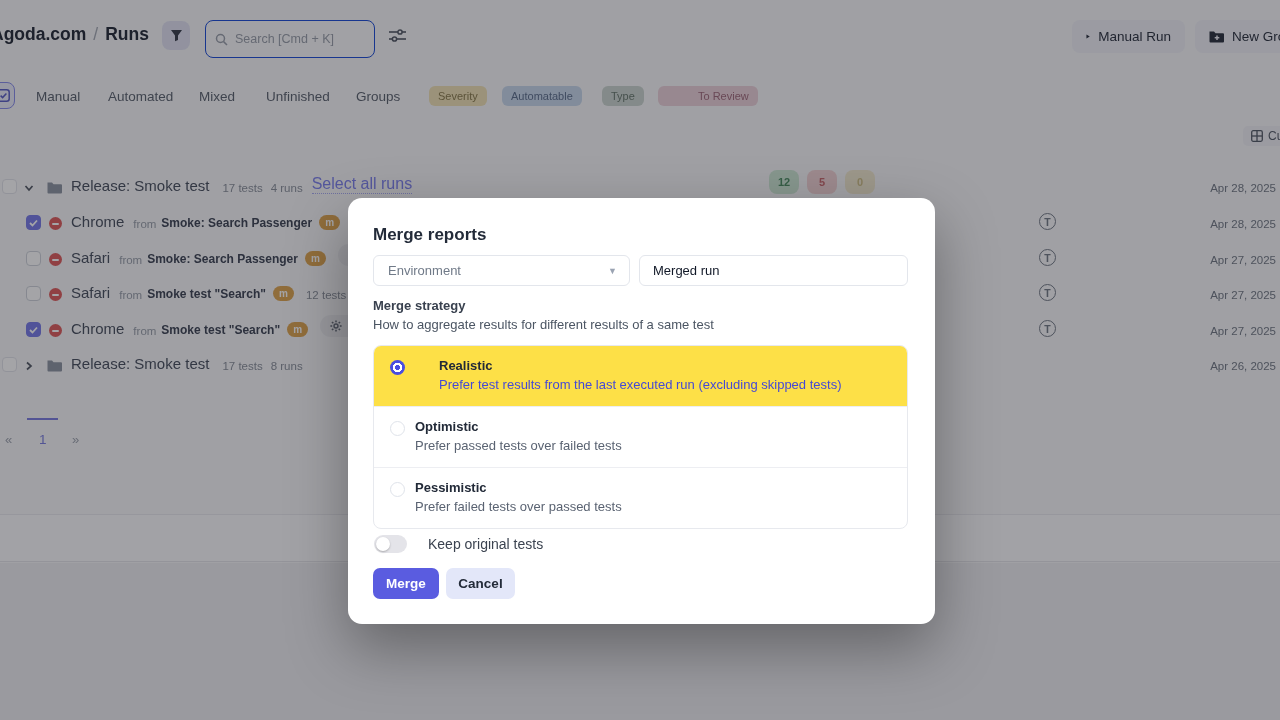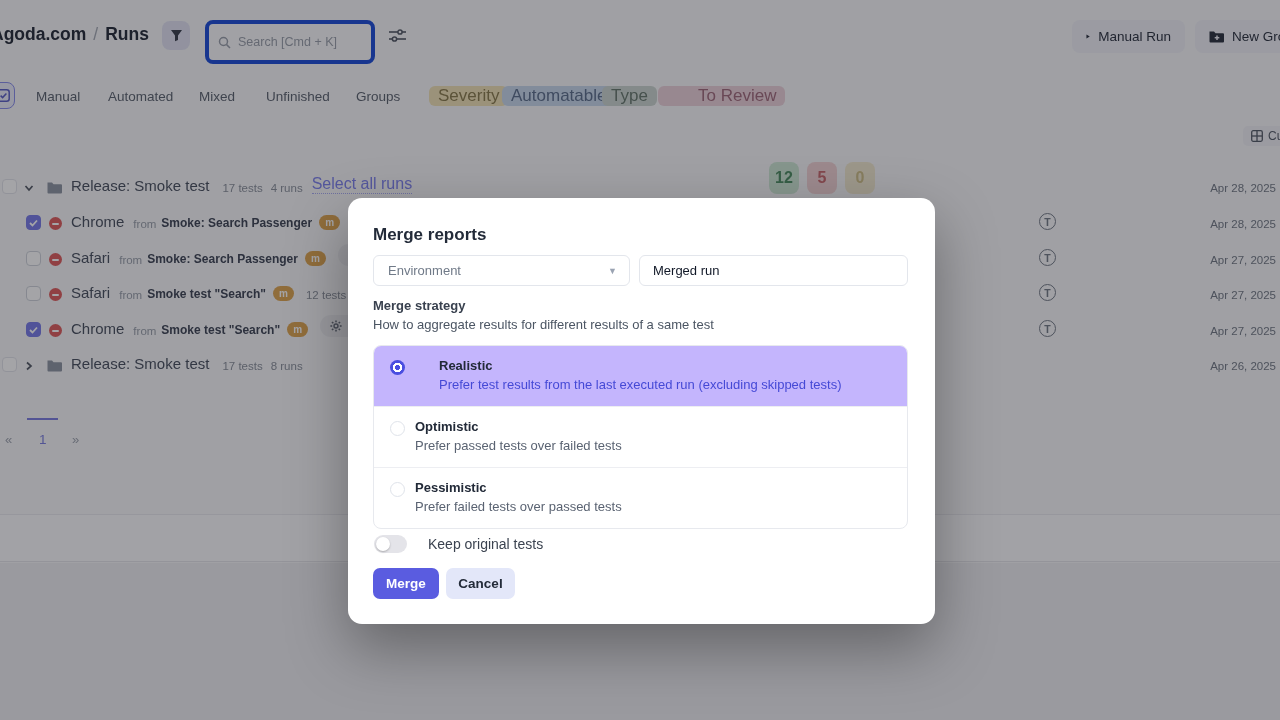--- a/index.html
+++ b/index.html
@@ -8,34 +8,34 @@
   .stage { position:relative; width:1280px; height:720px; overflow:hidden; background:#f8f9fa; }
 
   
   .page { position:absolute; inset:0; }
 
   .breadcrumb { position:absolute; left:-9px; top:24px; font-size:17.5px; font-weight:bold; color:#262c39; white-space:nowrap; }
   .breadcrumb .sep { color:#a6abb5; font-weight:normal; margin:0 7px; }
 
   .icon-btn { position:absolute; display:flex; align-items:center; justify-content:center; }
   .filter-btn { left:162px; top:21px; width:28px; height:29px; border-radius:8px; background:#e2e3f3; }
-  .search-box { position:absolute; left:205px; top:20px; width:170px; height:32px; border:4px solid #1d4ed8; border-radius:8px; background:#fbfbfc; display:flex; align-items:center; padding:18px 9px; gap:7px; }
+  .search-box { position:absolute; left:205px; top:20px; width:170px; height:32px; border:1px solid #1d4ed8; border-radius:8px; background:#fbfbfc; display:flex; align-items:center; padding:18px 9px; gap:7px; }
   .search-box input { border:none; outline:none; background:transparent; font-size:12.5px; color:#3a4150; width:120px; font-family:"Liberation Sans", sans-serif; }
   .search-box input::placeholder { color:#9aa0ab; }
   .sliders { position:absolute; left:389px; top:28px; }
 
   .top-action { position:absolute; top:20px; height:33px; background:#f0f0f7; border-radius:8px; display:flex; align-items:center; gap:8px; padding:0 14px; font-size:13.5px; color:#2c3340; white-space:nowrap; }
   .manual-run { left:1072px; width:113px; justify-content:center; }
   .new-group { left:1195px; width:130px; }
 
   
   .tabbar { position:absolute; left:0; top:82px; height:28px; width:100%; display:flex; align-items:center; }
   .tab-icon-box { position:absolute; left:-12px; top:0; width:27px; height:27px; border:1.5px solid #8a8eec; background:#ecedfb; border-radius:8px; display:flex; align-items:center; justify-content:flex-end; padding-right:4px; }
   .tab { position:absolute; font-size:13.5px; color:#5d6470; white-space:nowrap; }
-  .pill { position:absolute; height:20px; border-radius:6px; font-size:17px; display:flex; align-items:center; padding:0 9px; white-space:nowrap; }
+  .pill { position:absolute; height:20px; border-radius:6px; font-size:11px; display:flex; align-items:center; padding:0 9px; white-space:nowrap; }
   .pill.severity { left:429px; background:#f0e2b6; color:#8a7c4e; }
   .pill.automatable { left:502px; background:#c9d8ec; color:#5d708d; }
   .pill.type { left:602px; background:#ccd6d0; color:#68796f; }
   .pill.toreview { left:658px; background:#ecd2da; color:#a06b7c;padding-left:40px; }
 
   .customize-btn { position:absolute; left:1243px; top:126px; height:20px; display:flex; align-items:center; gap:5px; background:#f1f1f5; border-radius:5px; padding:0 8px; font-size:12px; color:#555c68; white-space:nowrap; }
 
   
   .row { position:absolute; left:0; width:1280px; height:36px; display:flex; align-items:flex-end; }
   .row .date { position:absolute; right:4px; font-size:11.5px; color:#747b87; }
@@ -49,21 +49,21 @@
   .fromword { font-size:11.5px; color:#9aa0ab; margin-left:9px; }
   .source { font-size:12px; font-weight:bold; color:#3f4656; margin-left:5px; }
   .envbadge { margin-left:7px; width:21px; height:15px; border-radius:8px; background:#dfa652; color:#fff; font-size:10px; font-weight:bold; display:flex; align-items:center; justify-content:center; }
   .ospill { margin-left:12px; height:22px; border-radius:11px; background:#ededf1; color:#69707d; font-size:12px; display:flex; align-items:center; gap:5px; padding:0 10px; }
   .teststext { font-size:11.5px; color:#8b919c; margin-left:12px; }
   .grouptitle { font-size:15px; color:#4a5160; margin-left:9px; }
   .groupmeta { font-size:11.5px; color:#8b919c; }
   .selectlink { font-size:16px; color:#7f83ee; border-bottom:1px dotted #a9abf3; margin-left:9px; }
   .folder-ic { margin-left:12px; flex:0 0 auto; }
   .statpills { position:absolute; left:769px; display:flex; gap:8px; }
-  .statpill { min-width:30px; height:32px; border-radius:8px; font-size:16px; font-weight:bold; display:flex; align-items:center; justify-content:center; padding:0 6px; }
+  .statpill { min-width:30px; height:24px; border-radius:8px; font-size:11px; font-weight:bold; display:flex; align-items:center; justify-content:center; padding:0 6px; }
   .statpill.pass { background:#cfe8d6; color:#4e8f63; }
   .statpill.failc { background:#f2d4d6; color:#c96a6e; }
   .statpill.skip { background:#f3ead0; color:#cfc08a; }
   .ticon { position:absolute; left:1039px; width:17px; height:17px; border:1.4px solid #757c88; border-radius:50%; color:#757c88; font-size:10.5px; font-weight:bold; display:flex; align-items:center; justify-content:center; }
 
   
   .pag-bar { position:absolute; left:27px; top:418px; width:31px; height:2px; background:#7c7fe0; }
   .pag-prev { position:absolute; left:5px; top:432px; font-size:13px; color:#a0a5b0; }
   .pag-page { position:absolute; left:39px; top:432px; font-size:13.5px; color:#7c7fe0; }
   .pag-next { position:absolute; left:72px; top:432px; font-size:13px; color:#a0a5b0; }
@@ -77,21 +77,21 @@
   .modal { position:absolute; left:348px; top:198px; width:587px; height:426px; background:#fff; border-radius:14px; box-shadow:0 24px 60px rgba(0,0,0,0.35); }
   .m-title { position:absolute; left:25px; top:27px; font-size:17px; font-weight:bold; color:#232b39; }
   .m-select { position:absolute; left:25px; top:57px; width:257px; height:31px; border:1px solid #e3e6ec; border-radius:6px; display:flex; align-items:center; justify-content:space-between; padding:0 12px 0 14px; font-size:13px; color:#707a88; background:#fff; }
   .m-select .caret { color:#9aa3b2; font-size:9px; }
   .m-input { position:absolute; left:291px; top:57px; width:269px; height:31px; border:1px solid #e3e6ec; border-radius:6px; padding:8px 13px; font-size:13px; color:#111827; font-family:"Liberation Sans", sans-serif; outline:none; }
   .m-strategy { position:absolute; left:25px; top:100px; font-size:13px; font-weight:bold; color:#39414f; }
   .m-help { position:absolute; left:25px; top:119px; font-size:13px; color:#4b5563; }
   .m-options { position:absolute; left:25px; top:147px; width:535px; border:1px solid #e7e9ee; border-radius:8px; overflow:hidden; background:#fff; }
   .m-opt { display:flex; gap:10px; padding:12px 16px 14px 16px; border-bottom:1px solid #edeef2; min-height:58px; }
   .m-opt:last-child { border-bottom:none; }
-  .m-opt.sel { background:#c4b5fd;gap:34px; }
+  .m-opt.sel { background:#fde047;gap:34px; }
   .radio { width:15px; height:15px; border-radius:50%; border:1px solid #dfe3ea; background:#fff; flex:0 0 auto; margin-top:2px; }
   .radio.sel { border:none; background:radial-gradient(circle, #4a4ee0 0 2.6px, #ffffff 2.7px 4.7px, #4a4ee0 4.8px 100%); }
   .m-opt-name { font-size:13px; font-weight:bold; color:#222a38; }
   .m-opt-desc { font-size:13px; margin-top:4px; color:#5a6372; }
   .m-opt.sel .m-opt-desc { color:#4549d6; }
   .m-toggle-row { position:absolute; left:26px; top:337px; display:flex; align-items:center; gap:21px; }
   .toggle { width:33px; height:18px; border-radius:9px; background:#e4e4e9; position:relative; }
   .toggle .knob { position:absolute; left:2px; top:2px; width:14px; height:14px; border-radius:50%; background:#fff; box-shadow:0 1px 2px rgba(0,0,0,0.25); }
   .m-toggle-label { font-size:14px; color:#3b4350; }
   .m-btn { position:absolute; top:370px; height:31px; border:none; border-radius:7px; font-size:13.5px; font-weight:bold; font-family:"Liberation Sans", sans-serif; display:flex; align-items:center; justify-content:center; cursor:pointer; }

